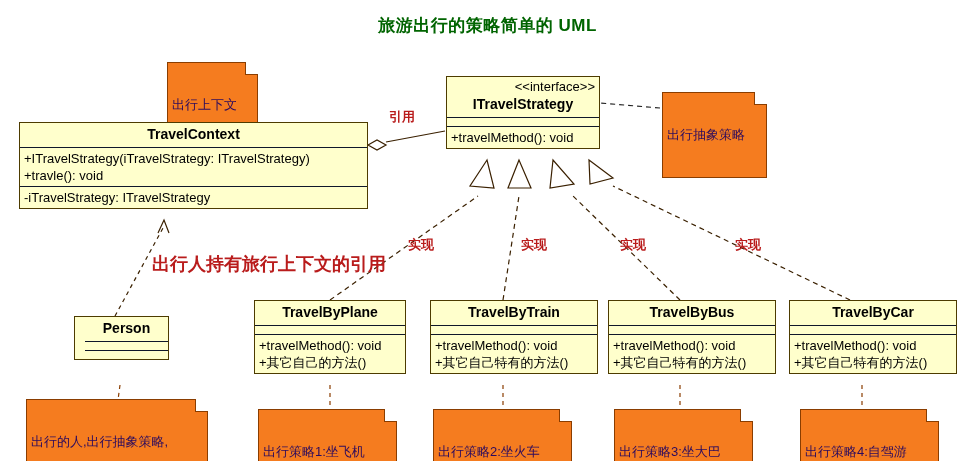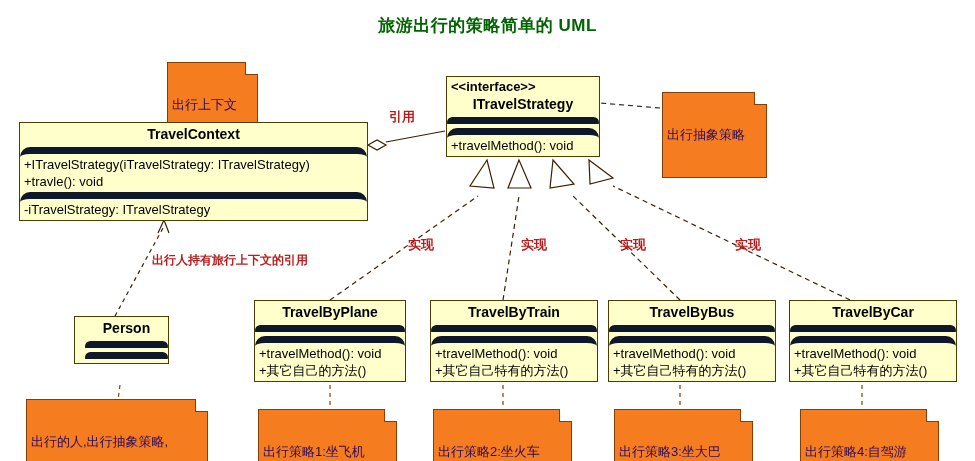--- a/index.html
+++ b/index.html
@@ -48,33 +48,32 @@
     background: #ffffcc;
     border: 1px solid #4d3b00;
     box-sizing: border-box;
     color: #000000;
   }
   .uml-class .sec {
     box-sizing: border-box;
     padding: 2px 4px;
   }
   .uml-class .sec + .sec {
-    border-top: 7px solid #0f172a;
-    border-radius: 10px;
+    border-top: 1px solid #0f172a;
   }
   .uml-class .cls-name {
     text-align: center;
     font-weight: bold;
     font-size: 14px;
     line-height: 19px;
     padding: 2px 4px 3px 4px;
   }
   .uml-class .stereotype {
-    text-align: left;
-    font-weight: bold;
+    text-align: right;
+    font-weight: normal;
     font-size: 13px;
     line-height: 16px;
   }
   .uml-class .member {
     font-size: 13px;
     line-height: 17px;
     white-space: nowrap;
   }
   .uml-class .sec.empty {
     height: 9px;
@@ -107,21 +106,21 @@
 
   
   .edge-label {
     position: absolute;
     font-size: 13px;
     font-weight: bold;
     color: #b91c1c;
     white-space: nowrap;
   }
   .edge-label.big {
-    font-size: 12px;
+    font-size: 18px;
   }
 </style>
 </head>
 <body>
 
 <div id="canvas">
 
   <svg id="svg-layer" viewBox="0 0 975 461" xmlns="http://www.w3.org/2000/svg">
 
     <line x1="208" y1="92" x2="206" y2="122" stroke="#8a3d00" stroke-width="1.2" stroke-dasharray="4,4"></line>

